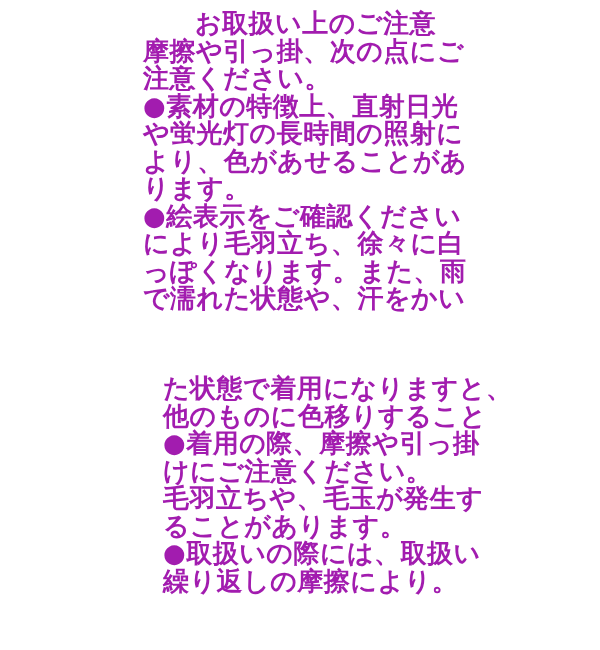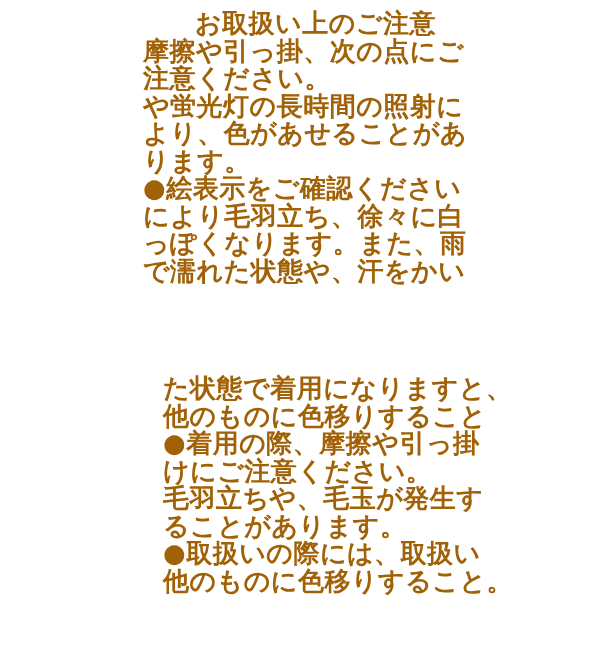--- a/index.html
+++ b/index.html
@@ -15,21 +15,21 @@
   .canvas {
     position: relative;
     width: 600px;
     height: 650px;
     background: #ffffff;
     overflow: hidden;
   }
   .notice-block {
     position: absolute;
     left: 143px;
-    color: #a16207;
+    color: #a21caf;
     font-weight: 700;
     font-size: 26px;
     line-height: 27.5px;
     letter-spacing: 0.5px;
     white-space: nowrap;
     text-rendering: optimizeLegibility;
   }
   #block1 { top: 10px; }
   #block2 { top: 375px; margin-left: 20px; }
   .line {
@@ -41,33 +41,34 @@
 </style>
 </head>
 <body>
 
 <div class="canvas">
 
   <div class="notice-block" id="block1">
     <div class="line title-line">お取扱い上のご注意</div>
     <div class="line">摩擦や引っ掛、次の点にご</div>
     <div class="line">注意ください。</div>
+    <div class="line">●素材の特徴上、直射日光</div>
     <div class="line">や蛍光灯の長時間の照射に</div>
     <div class="line">より、色があせることがあ</div>
     <div class="line">ります。</div>
     <div class="line">●絵表示をご確認ください</div>
     <div class="line">により毛羽立ち、徐々に白</div>
     <div class="line">っぽくなります。また、雨</div>
     <div class="line">で濡れた状態や、汗をかい</div>
   </div>
 
   <div class="notice-block" id="block2">
     <div class="line">た状態で着用になりますと、</div>
     <div class="line">他のものに色移りすること</div>
     <div class="line">●着用の際、摩擦や引っ掛</div>
     <div class="line">けにご注意ください。</div>
     <div class="line">毛羽立ちや、毛玉が発生す</div>
     <div class="line">ることがあります。</div>
     <div class="line">●取扱いの際には、取扱い</div>
-    <div class="line">他のものに色移りすること。</div>
+    <div class="line">繰り返しの摩擦により。</div>
   </div>
 
 </div>
 
 </body></html>

